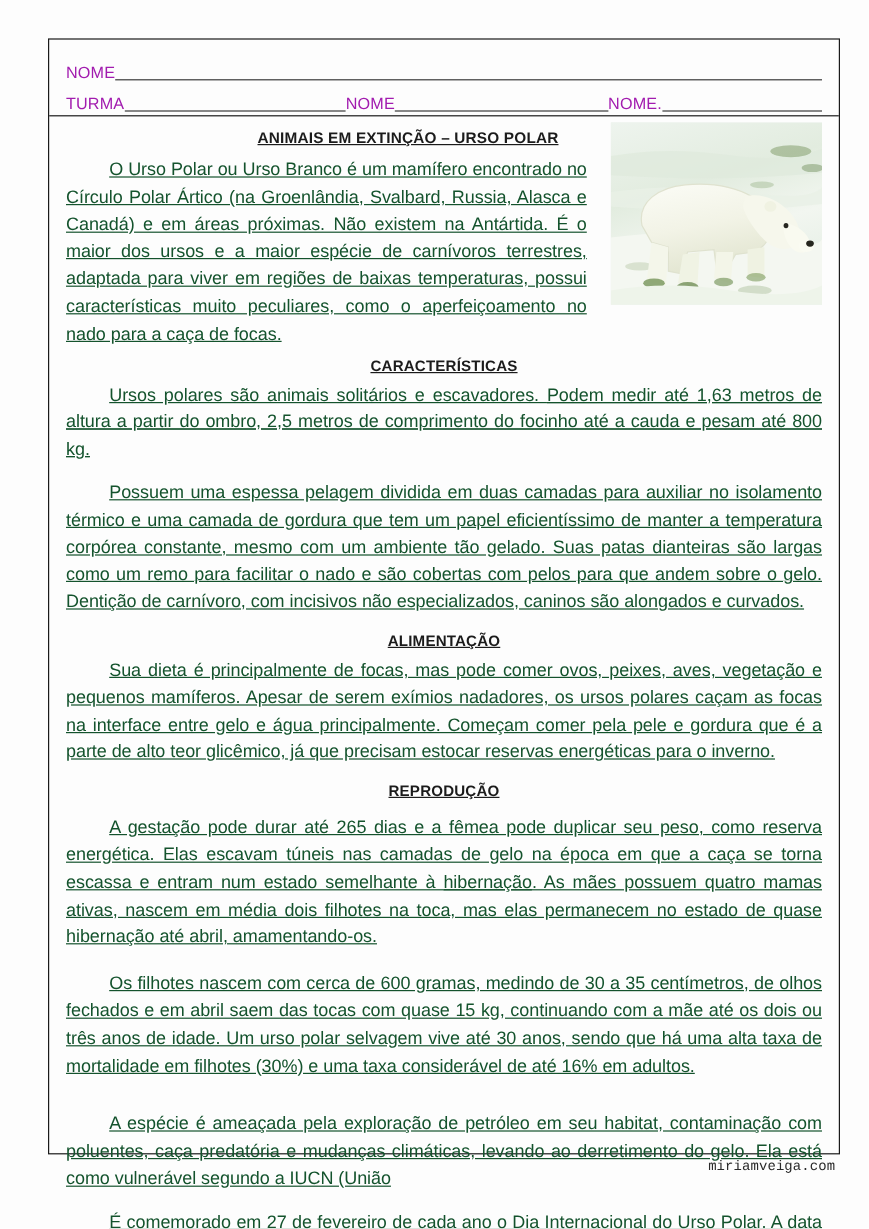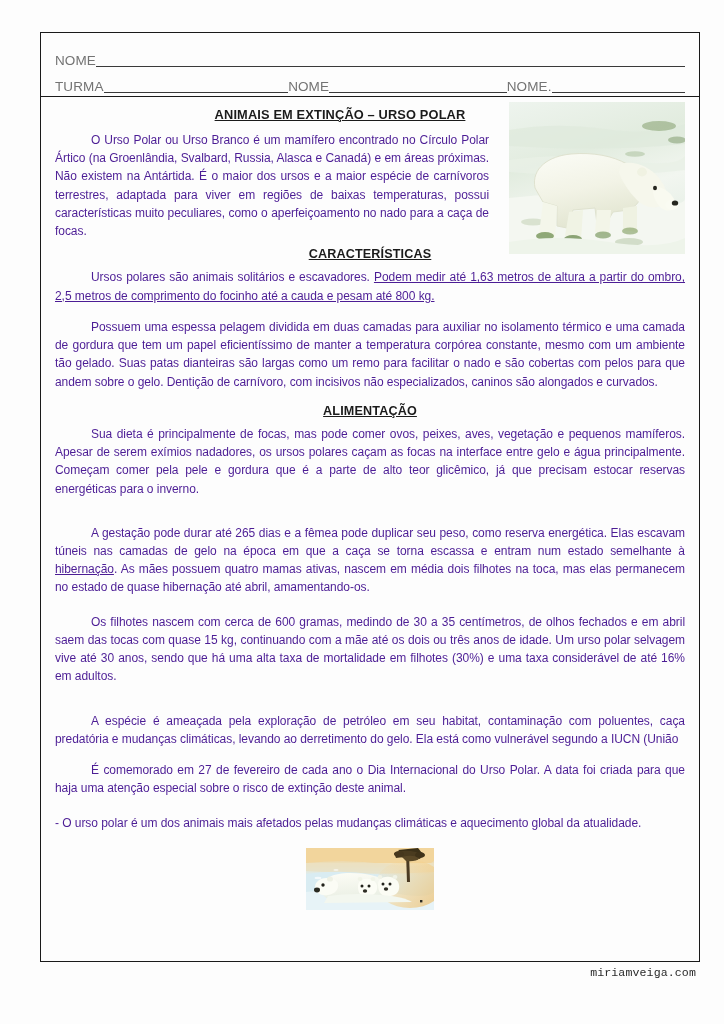--- a/index.html
+++ b/index.html
@@ -52,21 +52,21 @@
     align-items: flex-end;
     font-size: 13.5px;
     letter-spacing: .1px;
     height: 26px;
     white-space: nowrap;
   }
   .hdr-label {
     font-size: 13.5px;
     line-height: 1;
     padding-bottom: 1px;
-    color: #737373;
+    color: #a21caf;
   }
   .hdr-rule {
     border-bottom: 1.1px solid #3a3a3a;
     height: 13px;
     margin-bottom: 1px;
   }
   .rule-grow { flex: 1 1 auto; }
   .rule-turma { width: 213px; }
   .rule-data  { width: 205px; }
   .rule-prof  { width: 154px; }
@@ -92,26 +92,27 @@
     letter-spacing: .15px;
   }
   .title-main {
     font-size: 12.8px;
     margin-bottom: 2px;
     margin-left: -60px;
   }
 
   p.para {
     margin: 0;
-    font-size: 12px;
+    font-size: 15px;
     line-height: 1.52;
     text-align: justify;
     text-indent: 36px;
     letter-spacing: -0.05px;
-    color: #4c1d95;
+    color: #14532d;
+    text-decoration: underline;
   }
   p.para.noindent { text-indent: 0; }
   .gap-sm { height: 7px; }
   .gap-md { height: 13px; }
   .gap-lg { height: 16px; }
   .u { text-decoration: underline; }
 
   
   .wrap-narrow { padding-right: 196px; }
 
@@ -249,20 +250,21 @@
       <p class="para">Possuem uma espessa pelagem dividida em duas camadas para auxiliar no isolamento térmico e uma camada de gordura que tem um papel eficientíssimo de manter a temperatura corpórea constante, mesmo com um ambiente tão gelado. Suas patas dianteiras são largas como um remo para facilitar o nado e são cobertas com pelos para que andem sobre o gelo. Dentição de carnívoro, com incisivos não especializados, caninos são alongados e curvados.</p>
 
       <div class="gap-md"></div>
 
       <h2 class="section-title">ALIMENTAÇÃO</h2>
       <div class="gap-sm"></div>
       <p class="para">Sua dieta é principalmente de focas, mas pode comer ovos, peixes, aves, vegetação e pequenos mamíferos. Apesar de serem exímios nadadores, os ursos polares caçam as focas na interface entre gelo e água principalmente. Começam comer pela pele e gordura que é a parte de alto teor glicêmico, já que precisam estocar reservas energéticas para o inverno.</p>
 
       <div class="gap-md"></div>
 
+      <h2 class="section-title">REPRODUÇÃO</h2>
       <div class="gap-md"></div>
 
       <p class="para">
         <span>A gestação pode durar até 265 dias e a fêmea pode duplicar seu peso, como reserva energética. Elas escavam túneis nas camadas de gelo na época em que a caça se torna escassa e entram num estado semelhante à </span><span class="u">hibernação</span><span>. As mães possuem quatro mamas ativas, nascem em média dois filhotes na toca, mas elas permanecem no estado de quase hibernação até abril, amamentando-os.</span>
       </p>
 
       <div class="gap-lg"></div>
 
       <p class="para">Os filhotes nascem com cerca de 600 gramas, medindo de 30 a 35 centímetros, de olhos fechados e em abril saem das tocas com quase 15 kg, continuando com a mãe até os dois ou três anos de idade. Um urso polar selvagem vive até 30 anos, sendo que há uma alta taxa de mortalidade em filhotes (30%) e uma taxa considerável de até 16% em adultos.</p>
 

